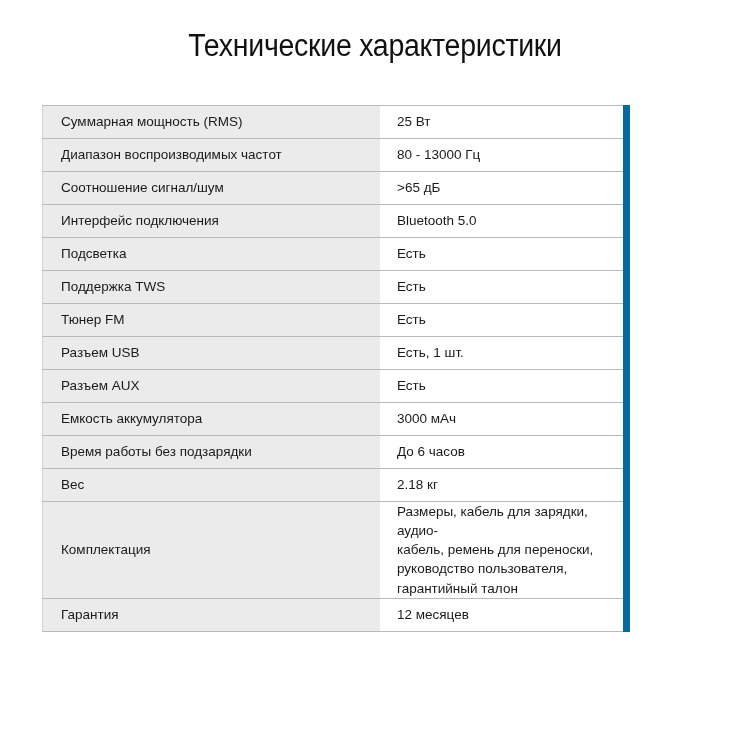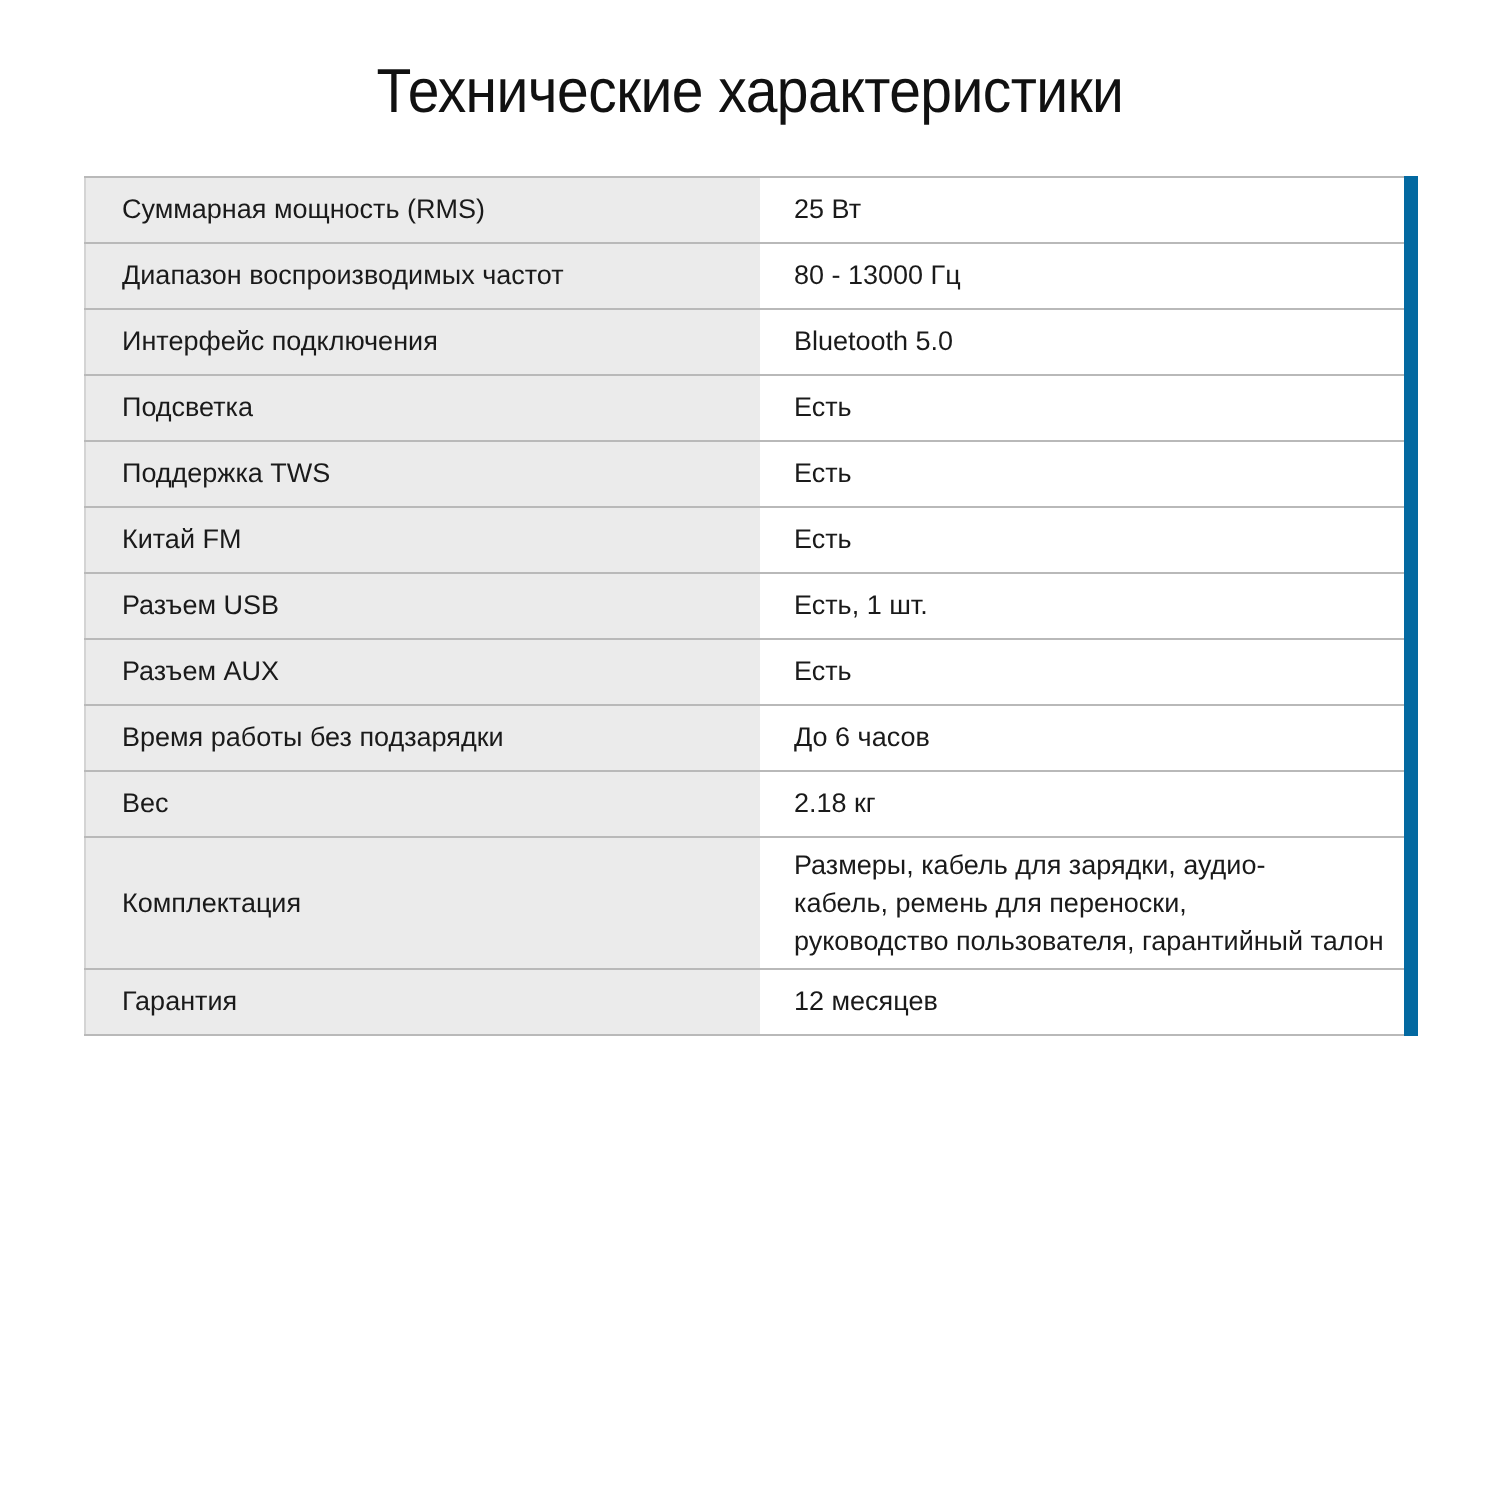--- a/index.html
+++ b/index.html
@@ -24,22 +24,22 @@
       font-size: 31px;
       font-weight: normal;
       letter-spacing: -0.3px;
       color: #111111;
       margin: 0;
       transform: scaleX(0.92);
     }
     .spec-table {
       position: absolute;
       left: 42px;
-      top: 88px;
-      width: 667px;
+      top: 105px;
+      width: 588px;
       border-collapse: collapse;
       table-layout: fixed;
     }
     .spec-table td {
       border-top: 1px solid #b9b9b9;
       border-bottom: 1px solid #b9b9b9;
       padding: 0;
       font-size: 13.5px;
       vertical-align: middle;
       line-height: 1.3;
@@ -68,42 +68,50 @@
   <tbody>
     <tr>
       <td class="label">Суммарная мощность (RMS)</td>
       <td class="value">25 Вт</td>
     </tr>
     <tr>
       <td class="label">Диапазон воспроизводимых частот</td>
       <td class="value">80 - 13000 Гц</td>
     </tr>
     <tr>
+      <td class="label">Соотношение сигнал/шум</td>
+      <td class="value">&gt;65 дБ</td>
+    </tr>
+    <tr>
       <td class="label">Интерфейс подключения</td>
       <td class="value">Bluetooth 5.0</td>
     </tr>
     <tr>
       <td class="label">Подсветка</td>
       <td class="value">Есть</td>
     </tr>
     <tr>
       <td class="label">Поддержка TWS</td>
       <td class="value">Есть</td>
     </tr>
     <tr>
-      <td class="label">Китай FM</td>
+      <td class="label">Тюнер FM</td>
       <td class="value">Есть</td>
     </tr>
     <tr>
       <td class="label">Разъем USB</td>
       <td class="value">Есть, 1 шт.</td>
     </tr>
     <tr>
       <td class="label">Разъем AUX</td>
       <td class="value">Есть</td>
+    </tr>
+    <tr>
+      <td class="label">Емкость аккумулятора</td>
+      <td class="value">3000 мАч</td>
     </tr>
     <tr>
       <td class="label">Время работы без подзарядки</td>
       <td class="value">До 6 часов</td>
     </tr>
     <tr>
       <td class="label">Вес</td>
       <td class="value">2.18 кг</td>
     </tr>
     <tr class="tall">

